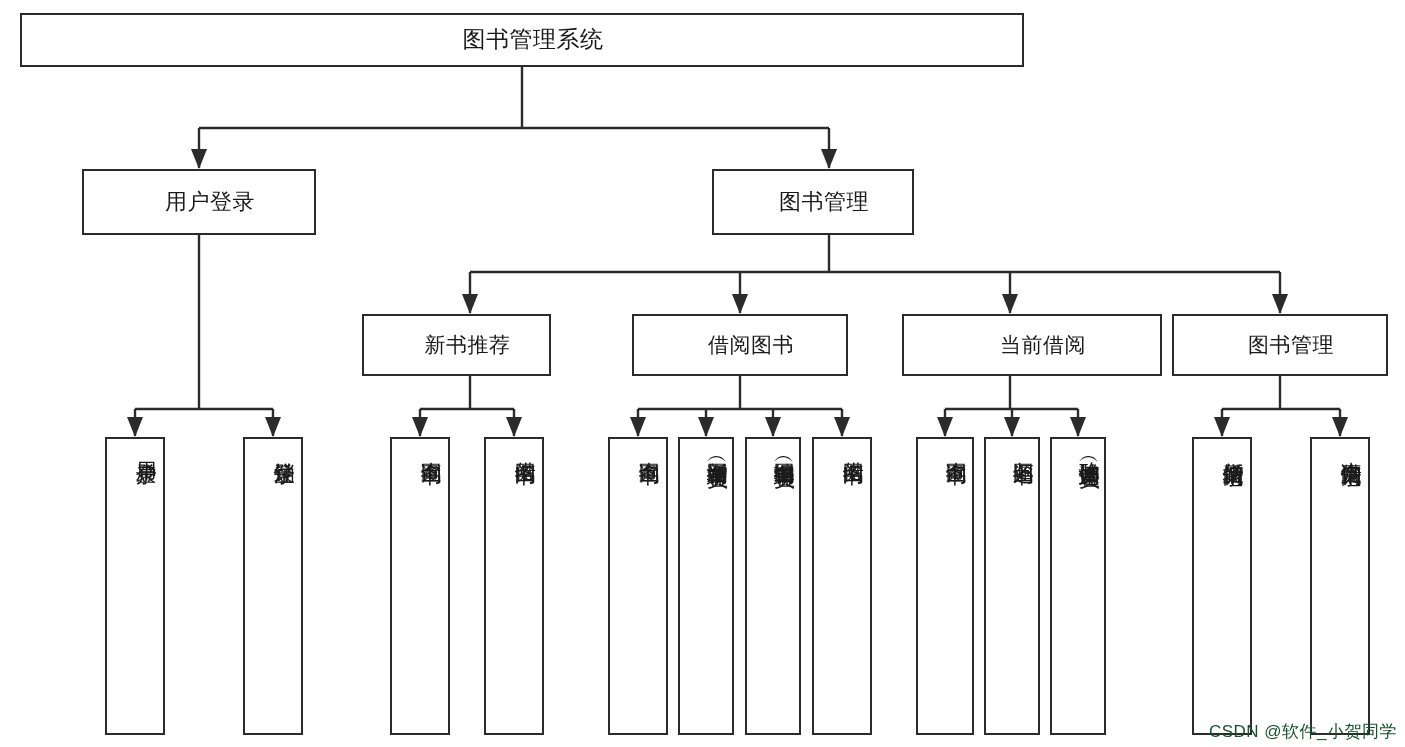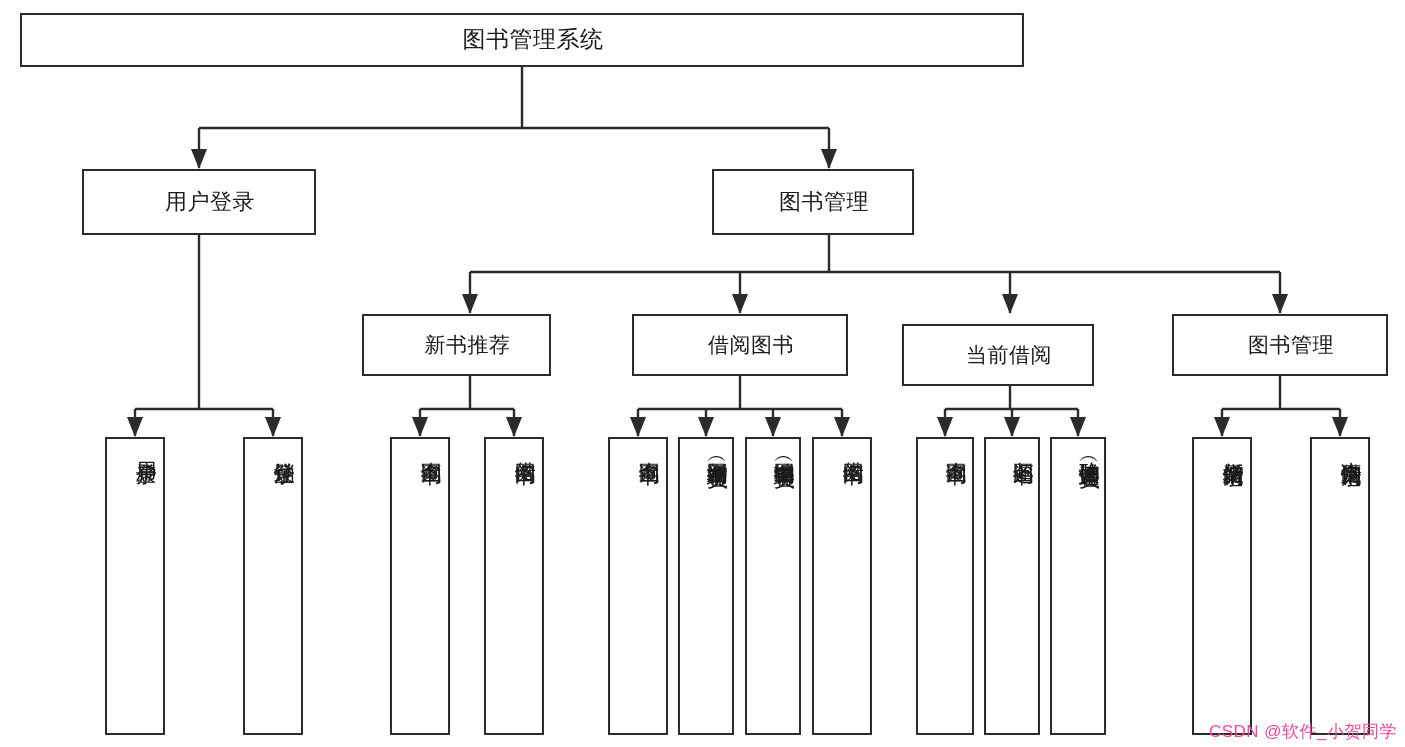--- a/index.html
+++ b/index.html
@@ -56,21 +56,21 @@
     font-size: 21px;
     line-height: 1.06;
     letter-spacing: 1px;
     white-space: nowrap;
   }
   #watermark {
     position: absolute;
     right: 8px;
     bottom: 4px;
     font-size: 17px;
-    color: #ec4899;
+    color: #14532d;
     letter-spacing: 0.5px;
     white-space: nowrap;
   }
 </style>
 </head>
 <body>
 
 <div id="canvas">
   <svg id="connectors" viewBox="0 0 1405 747">
       <line x1="522" y1="67" x2="522" y2="128" stroke="#2b2b2b" stroke-width="2.4"></line>
@@ -135,21 +135,21 @@
       </div>
       <div class="node level1" style="left: 712px; top: 169px; width: 202px; height: 66px; text-align: right;">
         <span class="node-label">图书管理</span>
       </div>
       <div class="node level2" style="left: 362px; top: 314px; width: 189px; height: 62px;">
         <span class="node-label">新书推荐</span>
       </div>
       <div class="node level2" style="left: 632px; top: 314px; width: 216px; height: 62px;">
         <span class="node-label">借阅图书</span>
       </div>
-      <div class="node level2" style="left: 902px; top: 314px; width: 192px; height: 62px; margin-top: 10px;">
+      <div class="node level2" style="left: 902px; top: 314px; width: 260px; height: 62px;">
         <span class="node-label">当前借阅</span>
       </div>
       <div class="node level2" style="left: 1172px; top: 314px; width: 216px; height: 62px;">
         <span class="node-label">图书管理</span>
       </div>
       <div class="node leaf" style="left: 105px; top: 437px; width: 60px; height: 298px;">
         <span class="node-label">用户登录</span>
       </div>
       <div class="node leaf" style="left: 243px; top: 437px; width: 60px; height: 298px;">
         <span class="node-label">注销登录</span>

